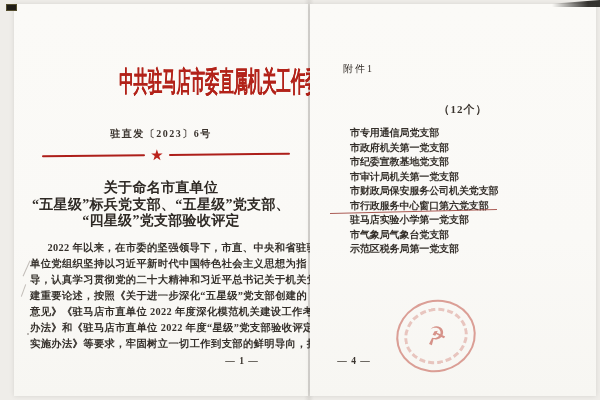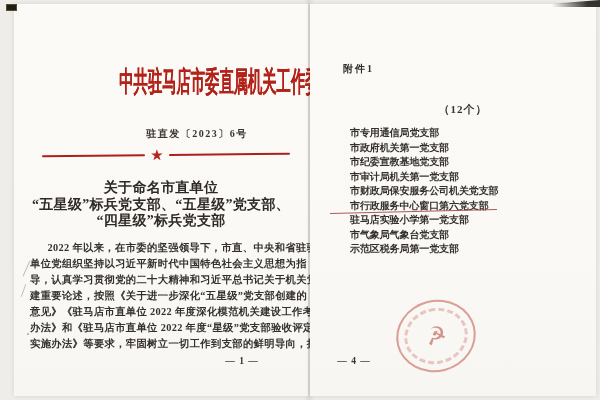--- a/index.html
+++ b/index.html
@@ -24,21 +24,21 @@
     position:absolute;top:60px;left:0;width:100%;text-align:center;
     color:#b22219;font-weight:bold;white-space:nowrap;
   }
   .red-header span{
     display:inline-block;font-size:26px;
     transform:scale(0.55,1.08);transform-origin:50% 50%;
     letter-spacing:0px;text-shadow:0 0 0.5px #b22219;
   }
   .doc-number{
     position:absolute;top:123px;left:0;width:100%;text-align:center;
-    font-size:10px;font-weight:bold;letter-spacing:1.5px;color:#3a332d;padding-left:36px;
+    font-size:10px;font-weight:bold;letter-spacing:1.5px;color:#3a332d;
   }
   .rule-row{
     position:absolute;top:144px;left:28px;right:18px;height:14px;
     display:flex;align-items:center;transform:rotate(-0.6deg);
   }
   .rule-seg{height:2px;background:#ad1f1a;border-radius:1px;}
   .rule-seg.a{flex:0.92;}
   .rule-seg.b{flex:1.08;}
   .rule-star{
     color:#bb231c;font-size:15px;line-height:10px;margin:0 5px;
@@ -62,21 +62,21 @@
   }
   .page-num-left{top:352px;left:198px;}
   .page-num-right{top:352px;left:14px;}
   .pen-mark{position:absolute;width:1.2px;background:rgba(110,100,92,0.40);}
   .pen-mark.m1{left:12px;top:256px;height:17px;transform:rotate(24deg);}
   .pen-mark.m2{left:9px;top:280px;height:13px;transform:rotate(20deg);}
   .pen-dot{position:absolute;left:13px;top:329px;width:2px;height:2px;background:rgba(90,82,75,0.5);border-radius:50%;}
   
   .attach-label{
     position:absolute;top:58px;left:33px;
-    font-size:10px;font-weight:bold;letter-spacing:2px;color:#332d28;
+    font-size:10px;font-weight:normal;letter-spacing:2px;color:#332d28;
   }
   .r-title{
     position:absolute;top:78px;left:20px;right:0;text-align:center;
     font-size:13px;font-weight:bold;letter-spacing:-0.5px;color:#2e2924;
   }
   .r-count{
     position:absolute;top:98px;left:20px;right:0;text-align:center;
     font-size:11px;font-weight:600;letter-spacing:1px;color:#3a342e;
   }
   .branch-list{
@@ -125,21 +125,21 @@
 
   <div class="rule-row">
     <div class="rule-seg a"></div>
     <div class="rule-star">★</div>
     <div class="rule-seg b"></div>
   </div>
 
   <div class="doc-title">
     <div>关于命名市直单位</div>
     <div>“五星级”标兵党支部、“五星级”党支部、</div>
-    <div>“四星级”标兵党支部</div>
+    <div>“四星级”党支部验收评定</div>
   </div>
 
   <div class="body-text">
     <div class="body-line indent">2022 年以来，在市委的坚强领导下，市直、中央和省驻驻</div>
     <div class="body-line">单位党组织坚持以习近平新时代中国特色社会主义思想为指</div>
     <div class="body-line">导，认真学习贯彻党的二十大精神和习近平总书记关于机关党</div>
     <div class="body-line">建重要论述，按照《关于进一步深化“五星级”党支部创建的</div>
     <div class="body-line">意见》《驻马店市直单位 2022 年度深化模范机关建设工作考评</div>
     <div class="body-line">办法》和《驻马店市直单位 2022 年度“星级”党支部验收评定</div>
     <div class="body-line">实施办法》等要求，牢固树立一切工作到支部的鲜明导向，持</div>

